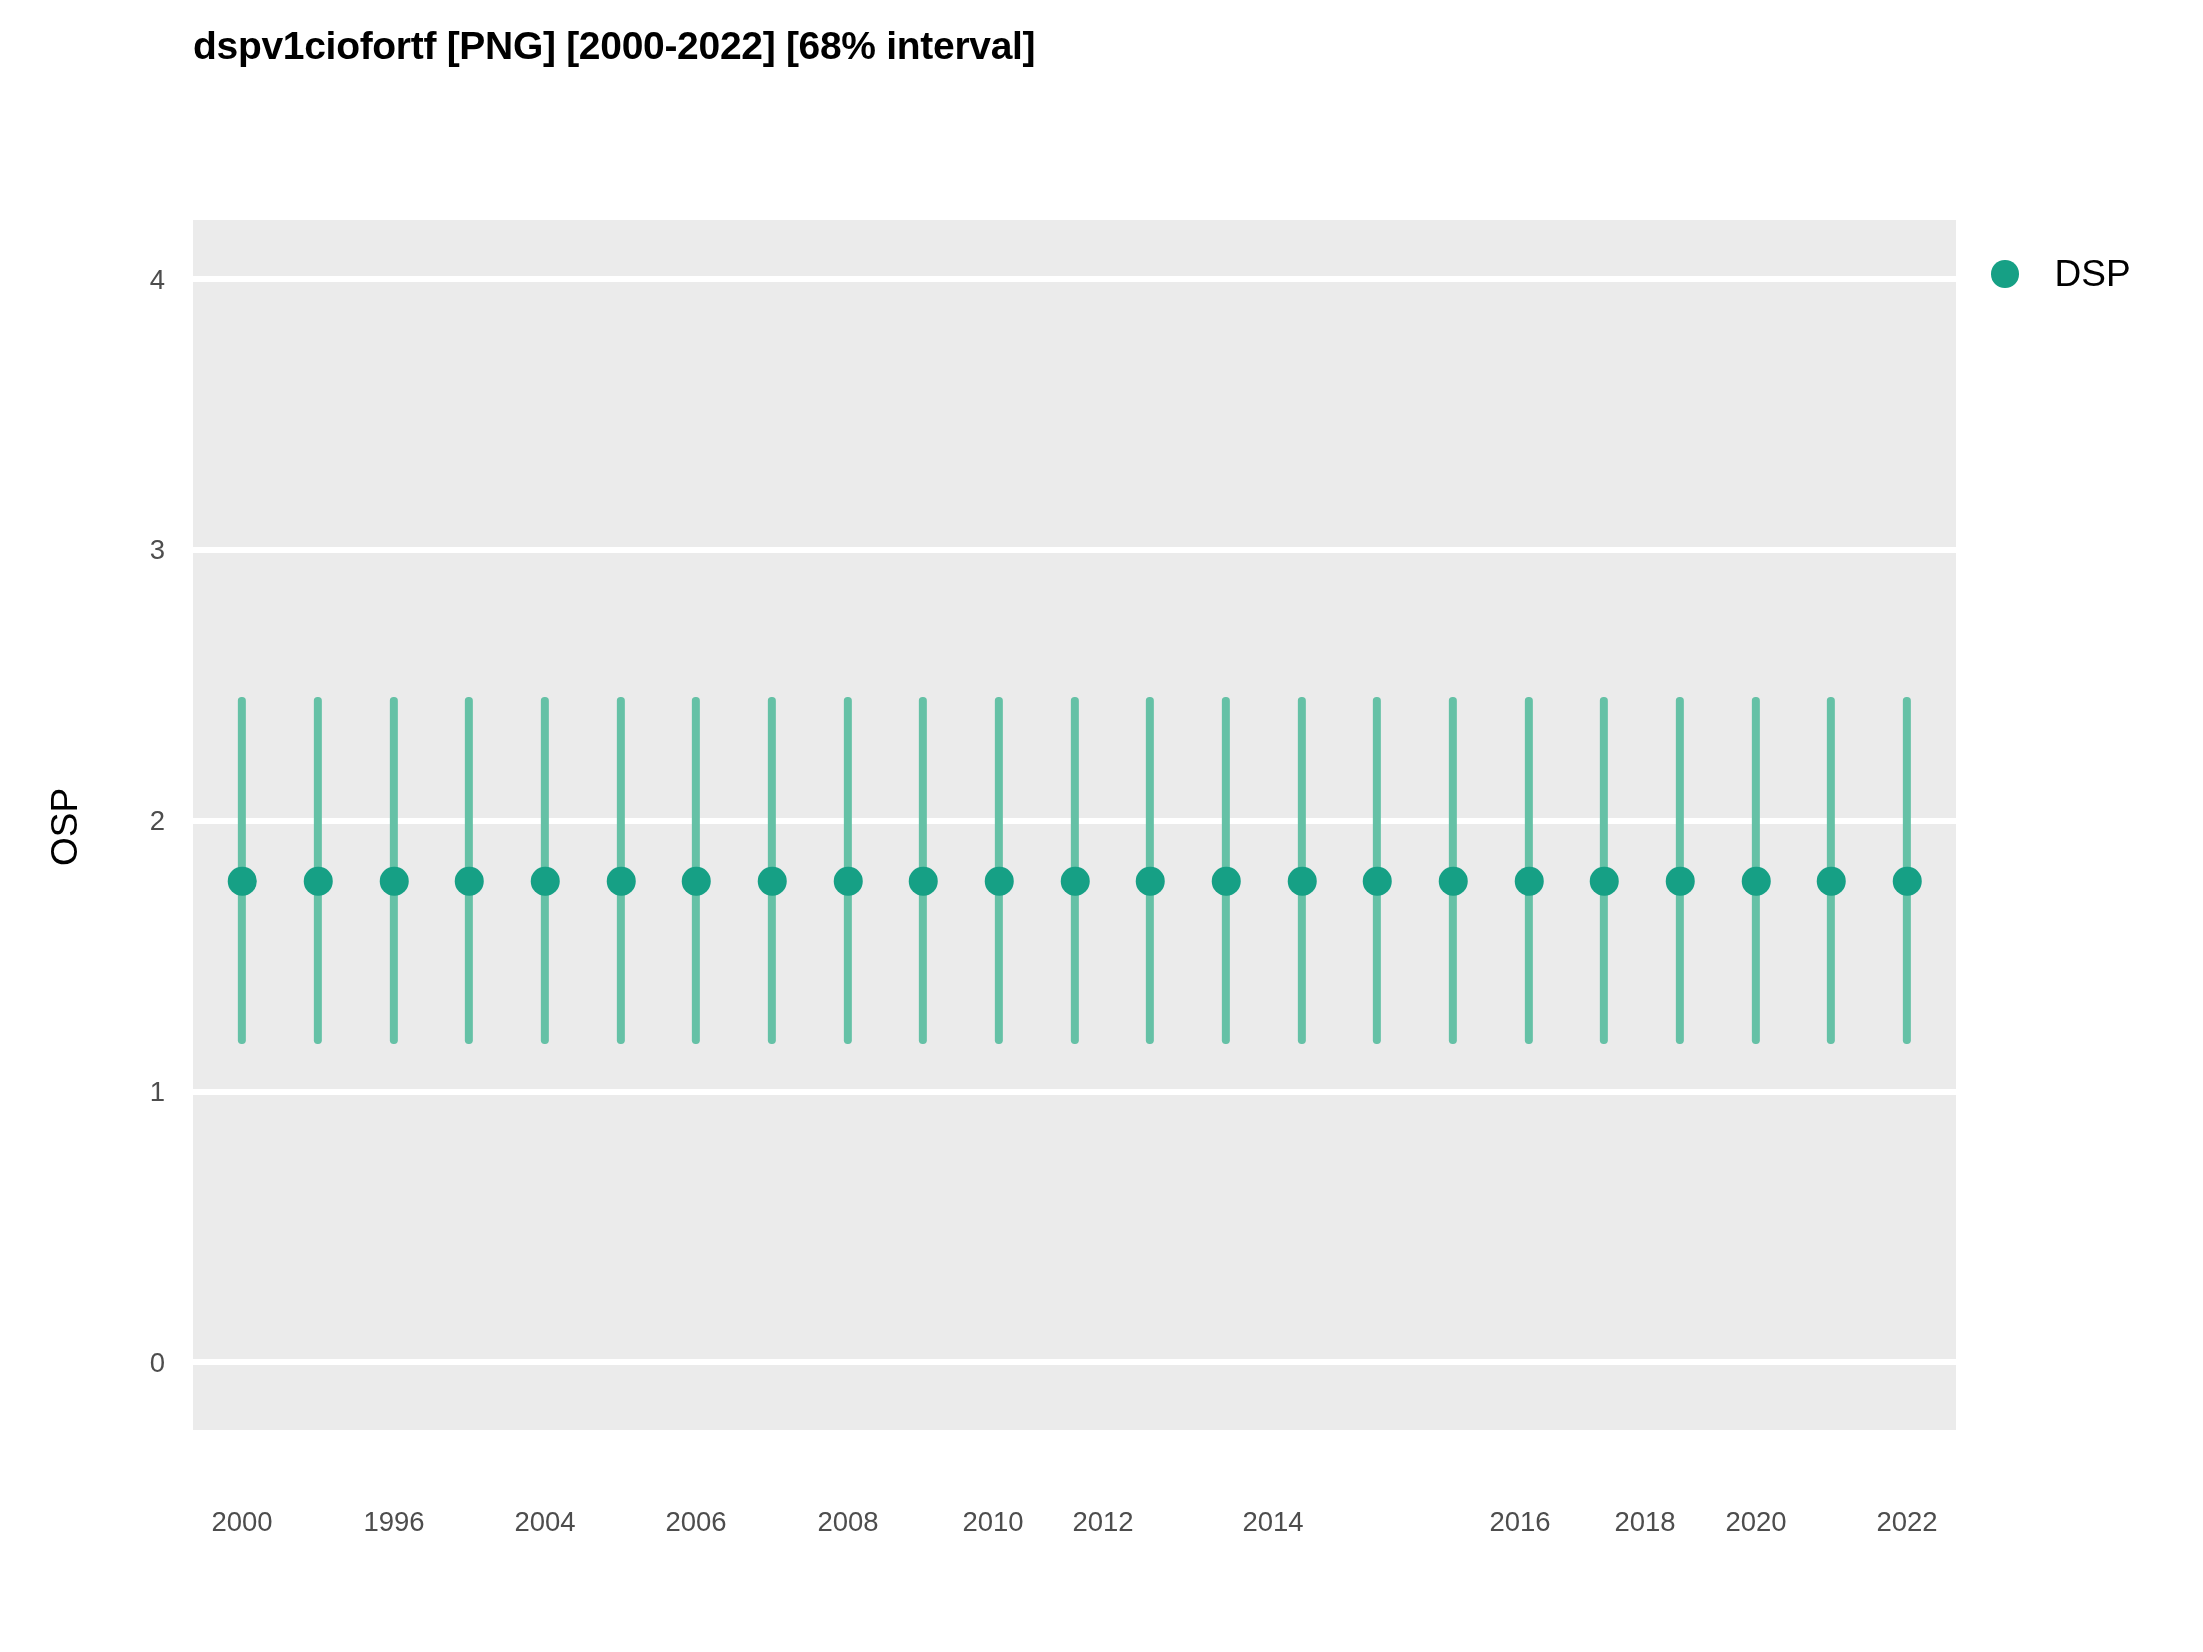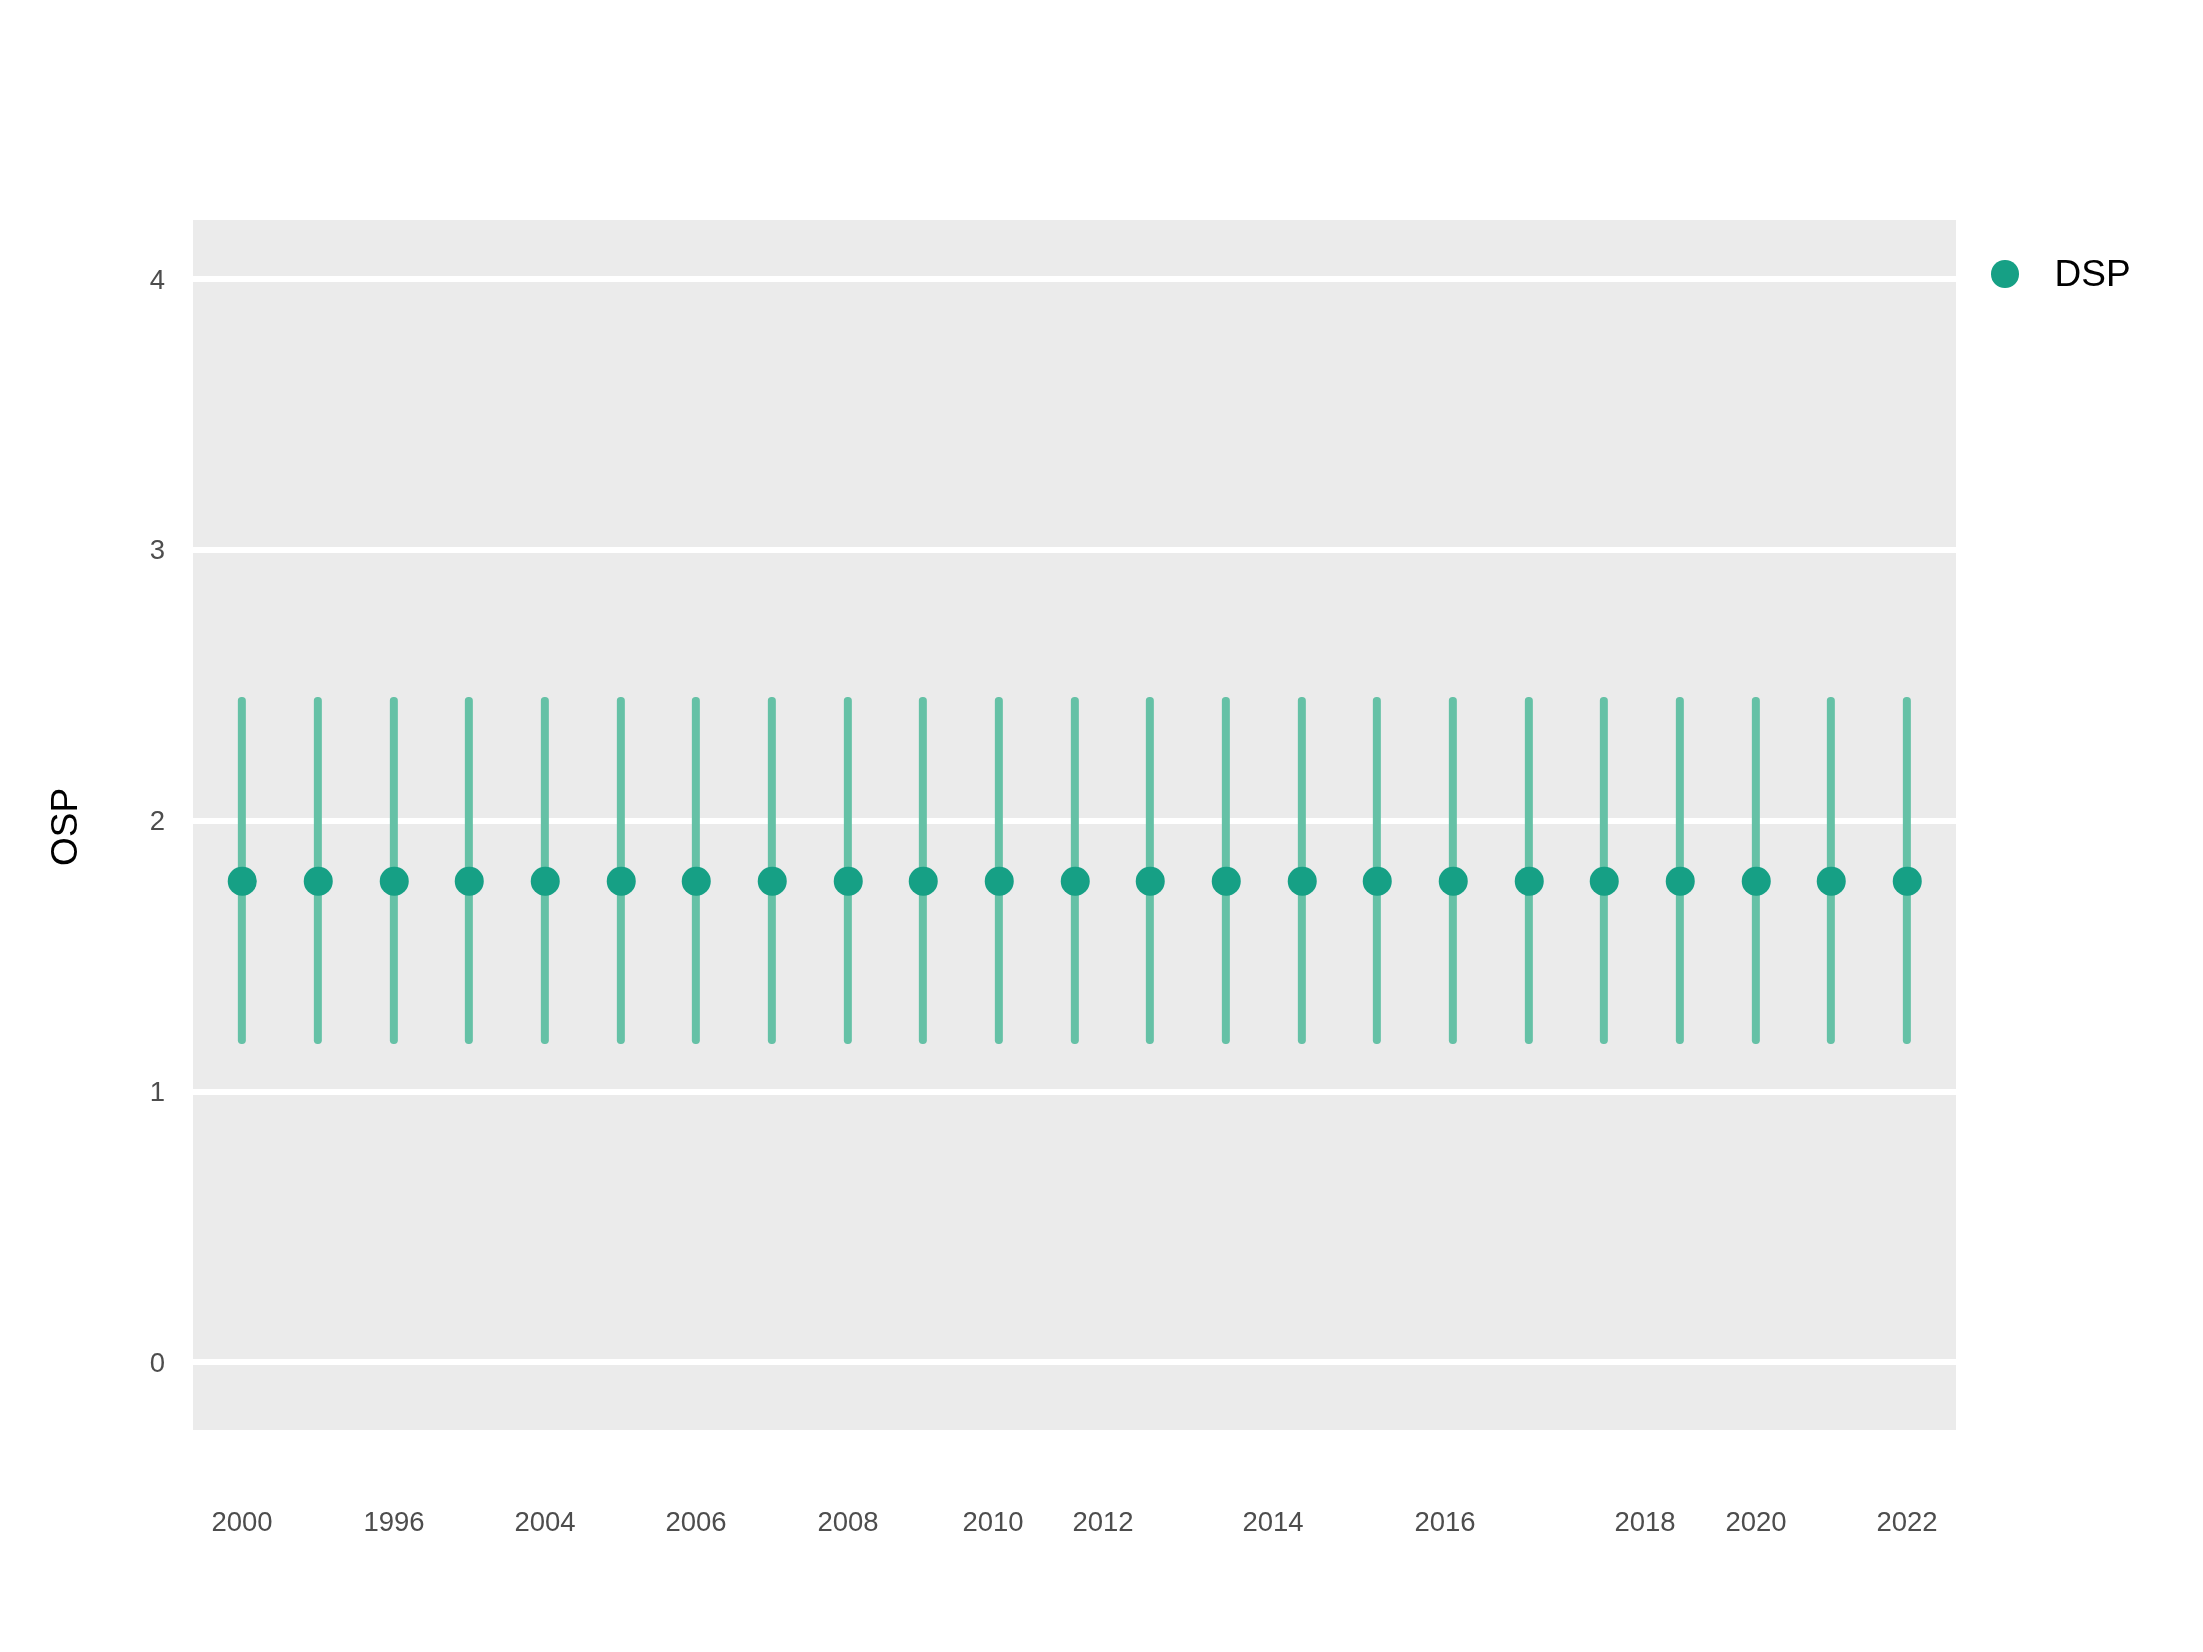--- a/index.html
+++ b/index.html
@@ -143,20 +143,21 @@
   }
   .legend-label {
     font-size: 37px;
     white-space: nowrap;
   }
 </style>
 </head>
 <body>
 
 <div id="header">
+  <div id="chart-title">dspv1ciofortf [PNG] [2000-2022] [68% interval]</div>
 </div>
 
 <div id="y-axis-title">OSP</div>
 
 <div id="y-ticks">
     <div class="y-tick-label" style="top: 1143px;">0</div>
     <div class="y-tick-label" style="top: 872px;">1</div>
     <div class="y-tick-label" style="top: 601px;">2</div>
     <div class="y-tick-label" style="top: 330px;">3</div>
     <div class="y-tick-label" style="top: 60px;">4</div>
@@ -223,21 +224,21 @@
 
 <div id="x-ticks">
     <div class="x-tick-label" style="left: 49px;">2000</div>
     <div class="x-tick-label" style="left: 201px;">1996</div>
     <div class="x-tick-label" style="left: 352px;">2004</div>
     <div class="x-tick-label" style="left: 503px;">2006</div>
     <div class="x-tick-label" style="left: 655px;">2008</div>
     <div class="x-tick-label" style="left: 800px;">2010</div>
     <div class="x-tick-label" style="left: 910px;">2012</div>
     <div class="x-tick-label" style="left: 1080px;">2014</div>
-    <div class="x-tick-label" style="left: 1252px; text-align: right;">2016</div>
+    <div class="x-tick-label" style="left: 1327px; text-align: right;">2016</div>
     <div class="x-tick-label" style="left: 1452px;">2018</div>
     <div class="x-tick-label" style="left: 1563px;">2020</div>
     <div class="x-tick-label" style="left: 1714px;">2022</div>
   </div>
 
 <div id="legend">
   <span class="legend-key" style="background: rgb(22, 160, 133);"></span>
   <span class="legend-label">DSP</span>
 </div>
 

